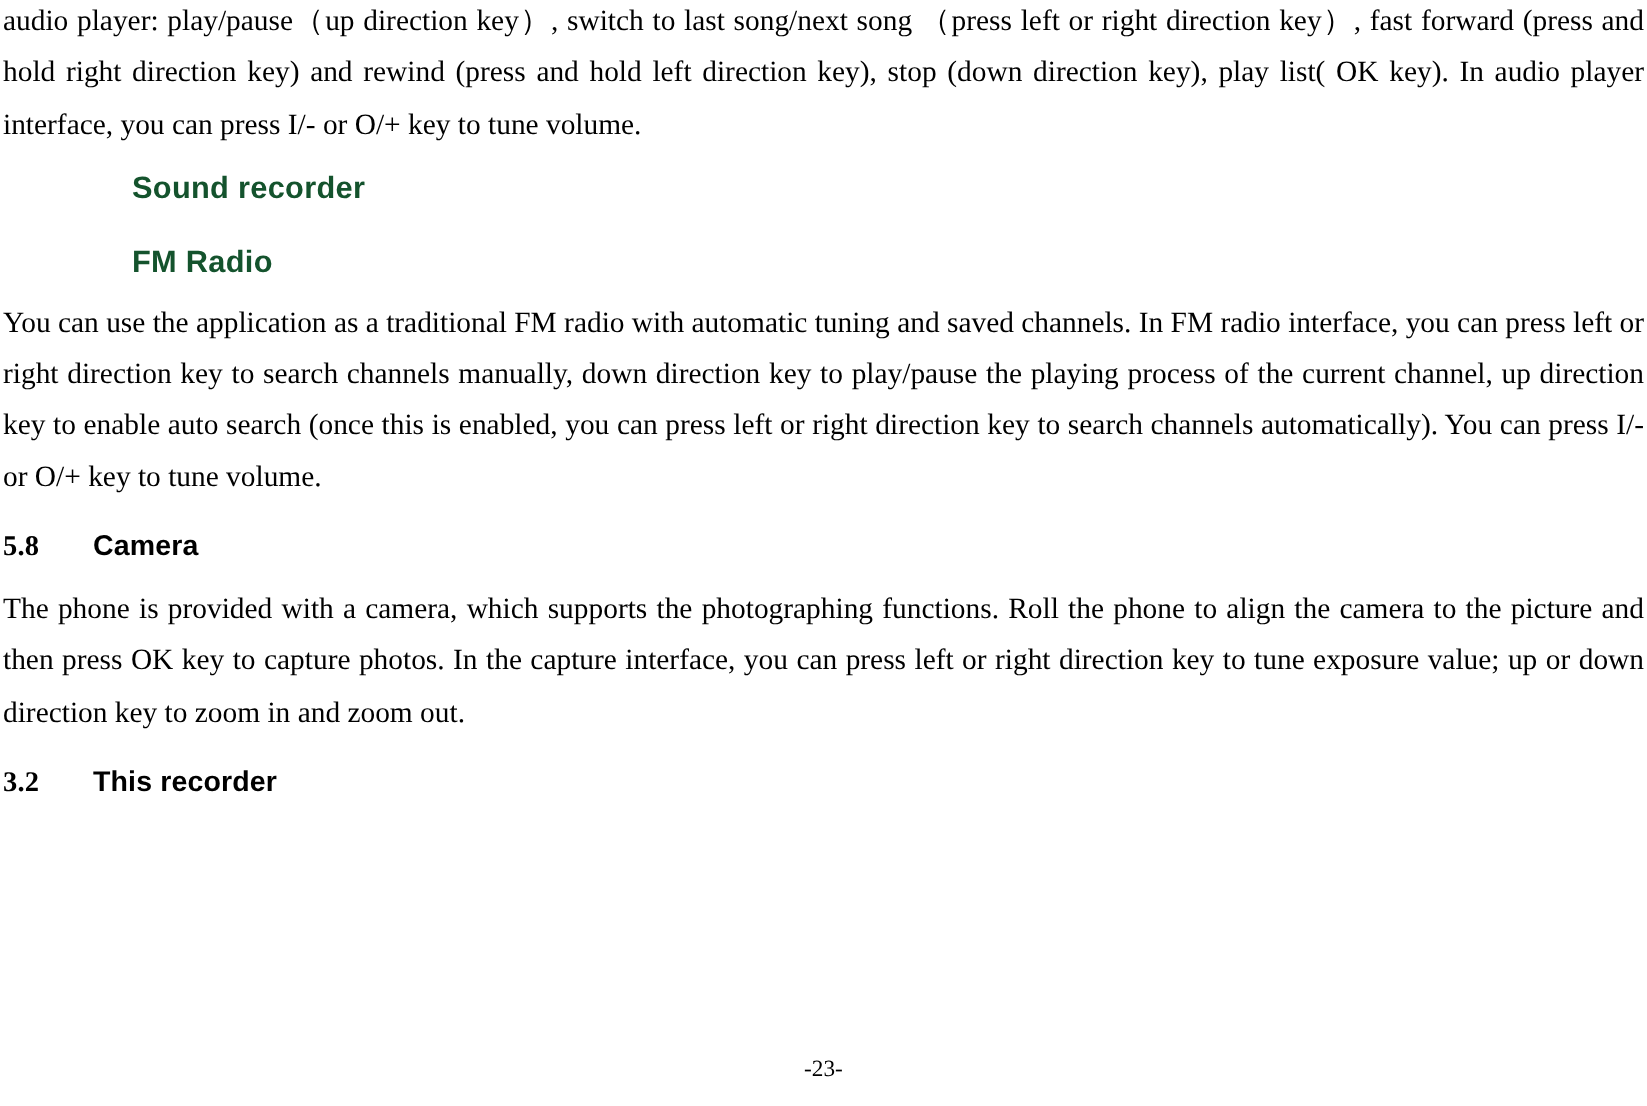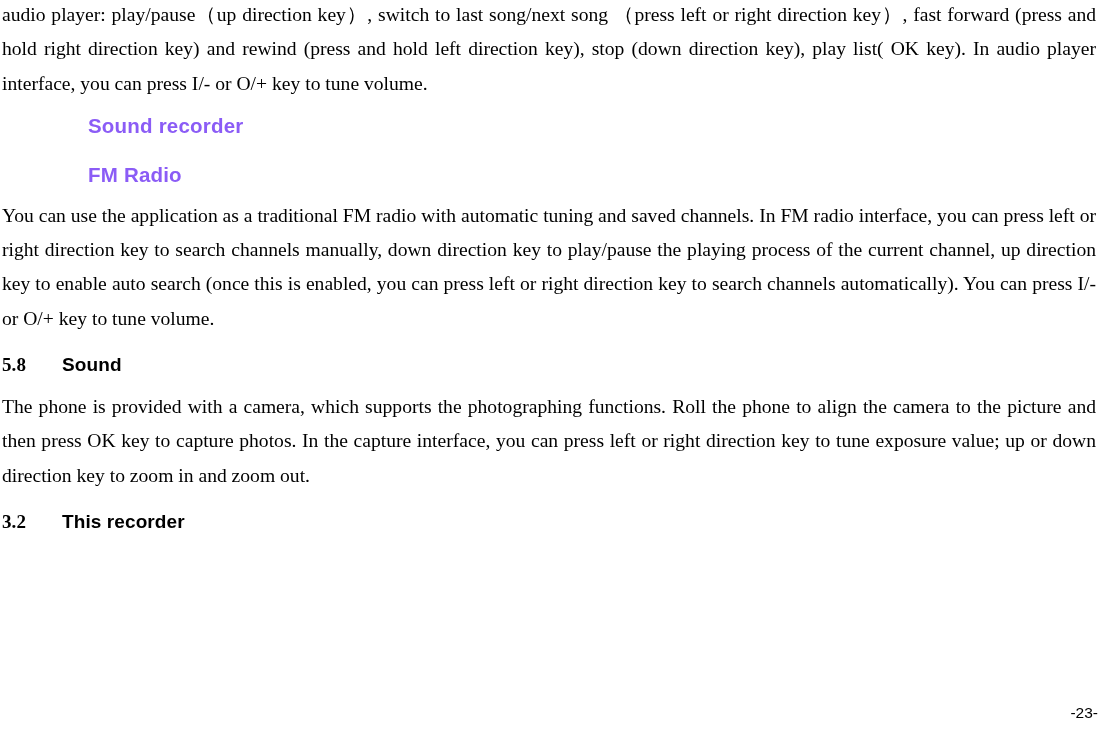--- a/index.html
+++ b/index.html
@@ -49,21 +49,21 @@
   }
 
   
   h3.sub-heading {
     margin: 0;
     padding: 0 0 0 86px;
     font-family: "Liberation Sans", "DejaVu Sans", sans-serif;
     font-size: 20.5px;
     font-weight: bold;
     line-height: 34px;
-    color: #8b5cf6;
+    color: #14532d;
     letter-spacing: 0.2px;
   }
 
   
   h2.num-heading {
     margin: 0;
     padding: 0;
     font-family: "Liberation Sans", "DejaVu Sans", sans-serif;
     font-size: 19px;
     font-weight: bold;
@@ -83,22 +83,22 @@
   .gap-after-head   { height: 7px; }
   .gap-before-num   { height: 12px; }
   .gap-after-num    { height: 9px; }
 
   
   .footer {
     position: absolute;
     left: 0;
     right: 0;
     top: 703px;
-    text-align: right;
-    font-family: Liberation Sans, sans-serif;
+    text-align: center;
+    font-family: Liberation Serif, serif;
     font-size: 15.5px;
     line-height: 20px;
     color: #000;
   }
 </style>
 </head>
 <body>
 
 <div class="page">
 
@@ -116,21 +116,21 @@
     <div class="gap-after-para"></div>
 
     <h3 class="sub-heading">FM Radio</h3>
 
     <div class="gap-after-head"></div>
 
     <p class="body-text">You can use the application as a traditional FM radio with automatic tuning and saved channels. In FM radio interface, you can press left or right direction key to search channels manually, down direction key to play/pause the playing process of the current channel, up direction key to enable auto search (once this is enabled, you can press left or right direction key to search channels automatically). You can press I/- or O/+ key to tune volume.</p>
 
     <div class="gap-before-num"></div>
 
-    <h2 class="num-heading"><span class="sec-num">5.8</span><span>Sound</span></h2>
+    <h2 class="num-heading"><span class="sec-num">5.8</span><span>Camera</span></h2>
 
     <div class="gap-after-num"></div>
 
     <p class="body-text">The phone is provided with a camera, which supports the photographing functions. Roll the phone to align the camera to the picture and then press OK key to capture photos. In the capture interface, you can press left or right direction key to tune exposure value; up or down direction key to zoom in and zoom out.</p>
 
     <div class="gap-before-num"></div>
 
     <h2 class="num-heading"><span class="sec-num">3.2</span><span>This recorder</span></h2>
 
     <div class="gap-after-num"></div>

